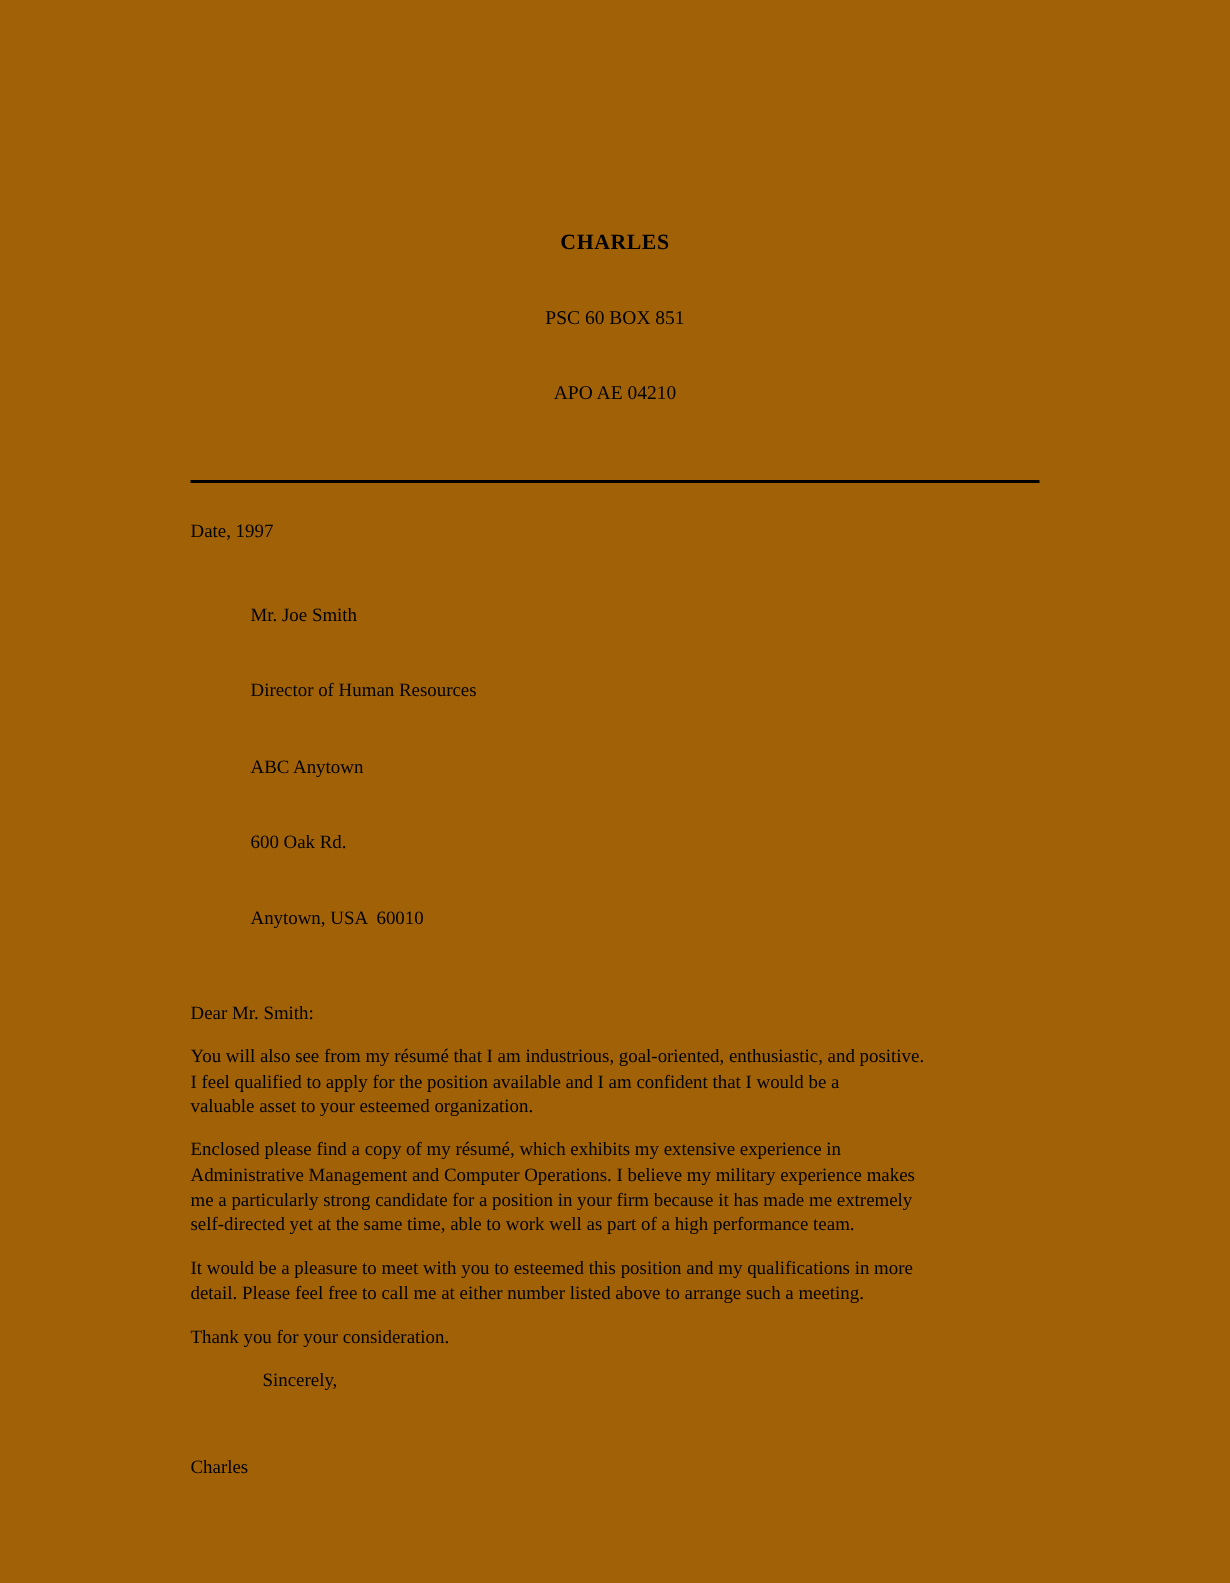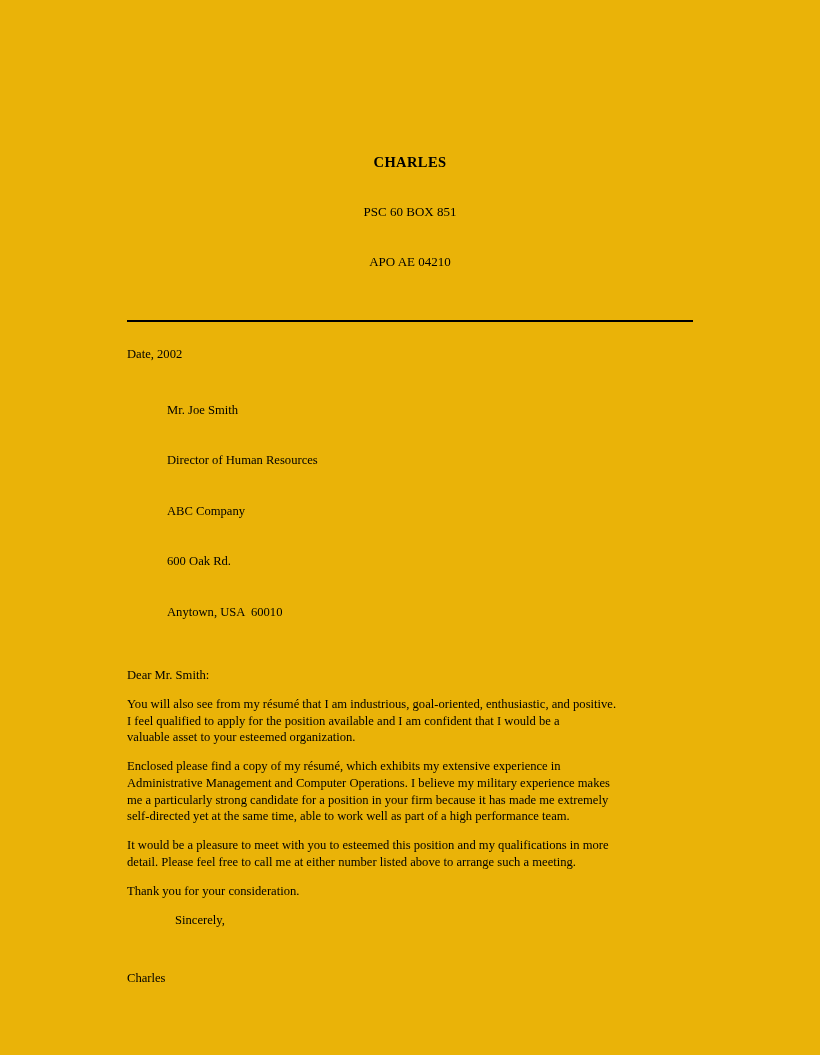--- a/index.html
+++ b/index.html
@@ -4,21 +4,21 @@
 <style>
   html, body {
     margin: 0;
     padding: 0;
     background: #ffffff;
   }
   .page {
     position: relative;
     width: 820px;
     height: 1055px;
-    background: #eab308;
+    background: #a16207;
     font-family: "Liberation Serif", serif;
     color: #000000;
     overflow: hidden;
   }
   .content {
     position: absolute;
     left: 127px;
     top: 120px;
     width: 566px;
     font-size: 12.6px;
@@ -79,26 +79,26 @@
   <div class="content">
 
     <header class="letterhead">
       <div class="lh-name">CHARLES</div>
       <div class="lh-line">PSC 60 BOX 851</div>
       <div class="lh-line">APO AE 04210</div>
     </header>
 
     <hr class="rule">
 
-    <div class="date-line">Date, 2002</div>
+    <div class="date-line">Date, 1997</div>
 
     <div class="recipient">
       <div>Mr. Joe Smith</div>
       <div>Director of Human Resources</div>
-      <div>ABC Company</div>
+      <div>ABC Anytown</div>
       <div>600 Oak Rd.</div>
       <div>Anytown, USA  60010</div>
     </div>
 
     <div class="salutation">Dear Mr. Smith:</div>
 
     <p class="para">You will also see from my résumé that I am industrious, goal-oriented, enthusiastic, and positive.
 I feel qualified to apply for the position available and I am confident that I would be a
 valuable asset to your esteemed organization.</p>
     <p class="para">Enclosed please find a copy of my résumé, which exhibits my extensive experience in

